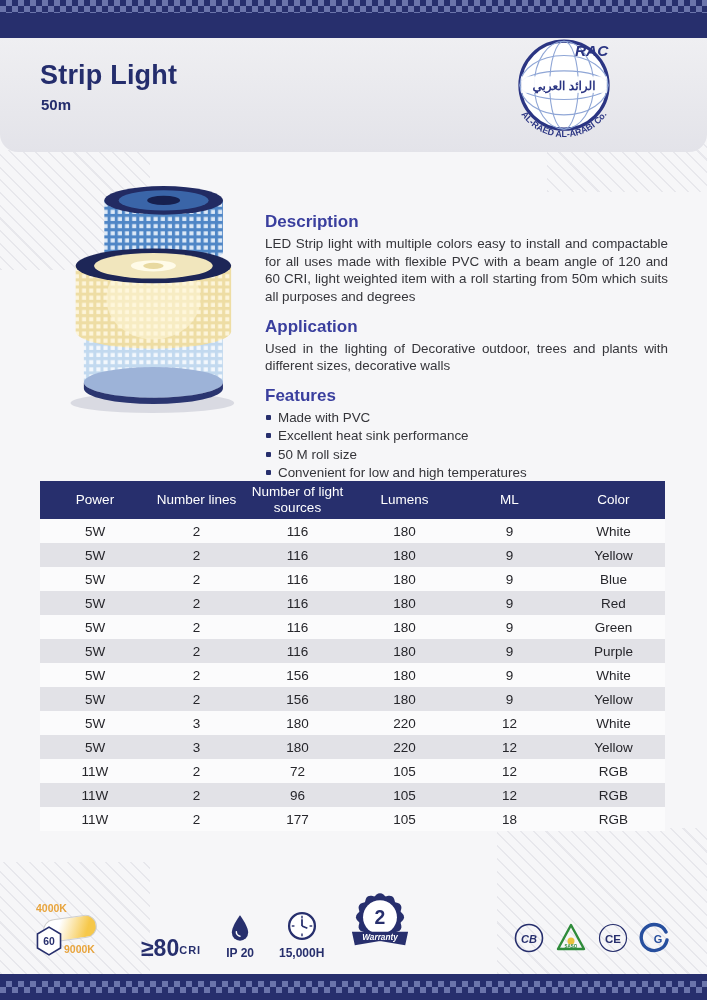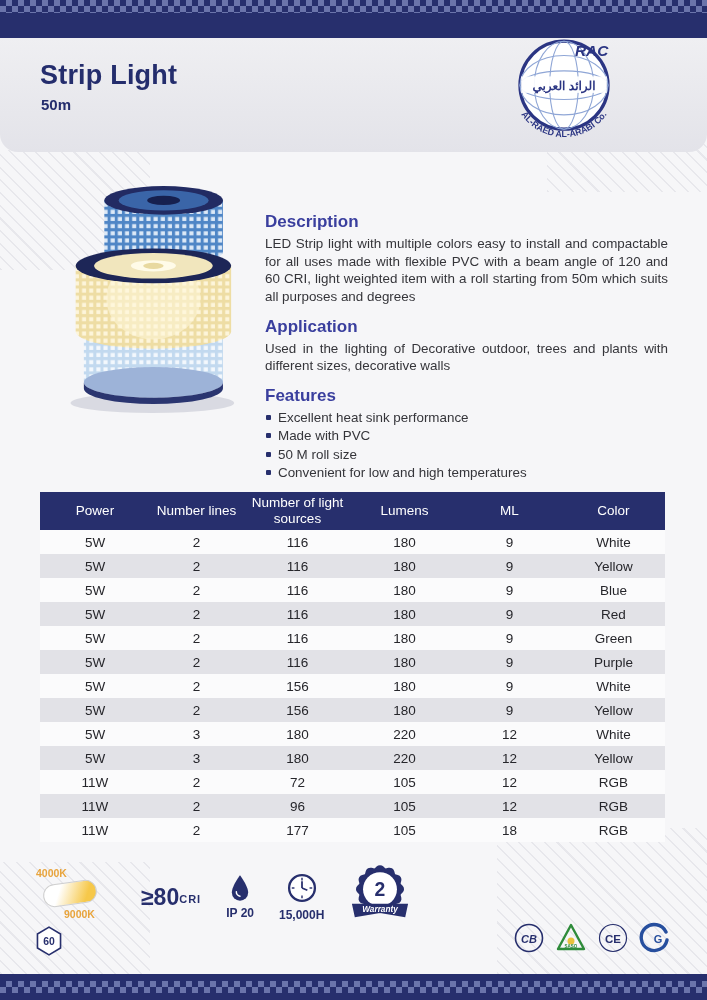--- a/index.html
+++ b/index.html
@@ -38,28 +38,28 @@
 
   
   .content{position:absolute;left:265px;top:212px;width:403px;z-index:1}
   .sec{color:#3a3f9e;font-size:17px;font-weight:700;margin:0 0 3px}
   .content p{font-size:13.4px;color:#35353a;line-height:1.32;text-align:justify;margin:0 0 11px}
   ul.features{list-style:none;margin-top:2px}
   ul.features li{position:relative;padding-left:13px;font-size:13.4px;line-height:1.36;color:#35353a}
   ul.features .bullet{position:absolute;left:1px;top:6px;width:5px;height:5px;background:#272f6d;border-radius:1px}
 
   
-  table.spec{position:absolute;left:40px;top:492px;width:625px;border-collapse:collapse;table-layout:fixed;z-index:1}
+  table.spec{position:absolute;left:40px;top:481px;width:625px;border-collapse:collapse;table-layout:fixed;z-index:1}
   table.spec th{background:#272f6d;color:#ffffff;font-weight:400;font-size:13.5px;line-height:1.15;height:38px;padding:3px 2px;text-align:center}
   table.spec td{text-align:center;font-size:13.5px;color:#26262b;height:24px;padding:0 2px}
   table.spec tbody tr:nth-child(odd){background:#fbfbfc}
   table.spec tbody tr:nth-child(even){background:#e2e2e7}
 
   
-  .badges{position:absolute;left:36px;top:860px;display:flex;align-items:center;gap:25px;z-index:2}
+  .badges{position:absolute;left:36px;top:888px;display:flex;align-items:flex-end;gap:25px;z-index:2}
   .temp{width:80px;height:58px;position:relative}
   .temp .t1{color:#e8a43c;font-weight:700;font-size:10.5px}
   .temp .pill{width:54px;height:23px;border-radius:12px;border:1px solid #cfcfcf;
     background:linear-gradient(115deg,#ffffff 30%,#f6c84a 80%);transform:rotate(-8deg);margin:3px 0 3px 7px}
   .temp .t2{color:#e8a43c;font-weight:700;font-size:10.5px;margin-left:28px}
   .cri{display:flex;flex-direction:row;align-items:center;margin-top:2px}
   .cri .v{font-size:23px;font-weight:700;color:#272f6d;line-height:1.05}
   .cri .l{font-size:11px;font-weight:700;color:#272f6d;letter-spacing:1px;margin-top:4px}
   .icostack{display:flex;flex-direction:column;align-items:center;gap:4px;margin-top:2px}
   .lbl{font-size:12px;font-weight:700;color:#272f6d;white-space:nowrap}
@@ -141,22 +141,22 @@
 
   <div class="content">
     <div class="sec">Description</div>
     <p>LED Strip light with multiple colors easy to install and compactable for all uses made with flexible PVC with a beam angle of 120 and 60 CRI, light weighted item with a roll starting from 50m which suits all purposes and degrees</p>
 
     <div class="sec">Application</div>
     <p>Used in the lighting of Decorative outdoor, trees and plants with different sizes, decorative walls</p>
 
     <div class="sec">Features</div>
     <ul class="features">
+      <li><span class="bullet"></span><span>Made with PVC</span></li>
       <li><span class="bullet"></span><span>Excellent heat sink performance</span></li>
-      <li><span class="bullet"></span><span>Made with PVC</span></li>
       <li><span class="bullet"></span><span>50 M roll size</span></li>
       <li><span class="bullet"></span><span>Convenient for low and high temperatures</span></li>
     </ul>
   </div>
 
   <table class="spec">
     <colgroup>
       <col style="width:110px">
         <col style="width:93px">
         <col style="width:109px">

